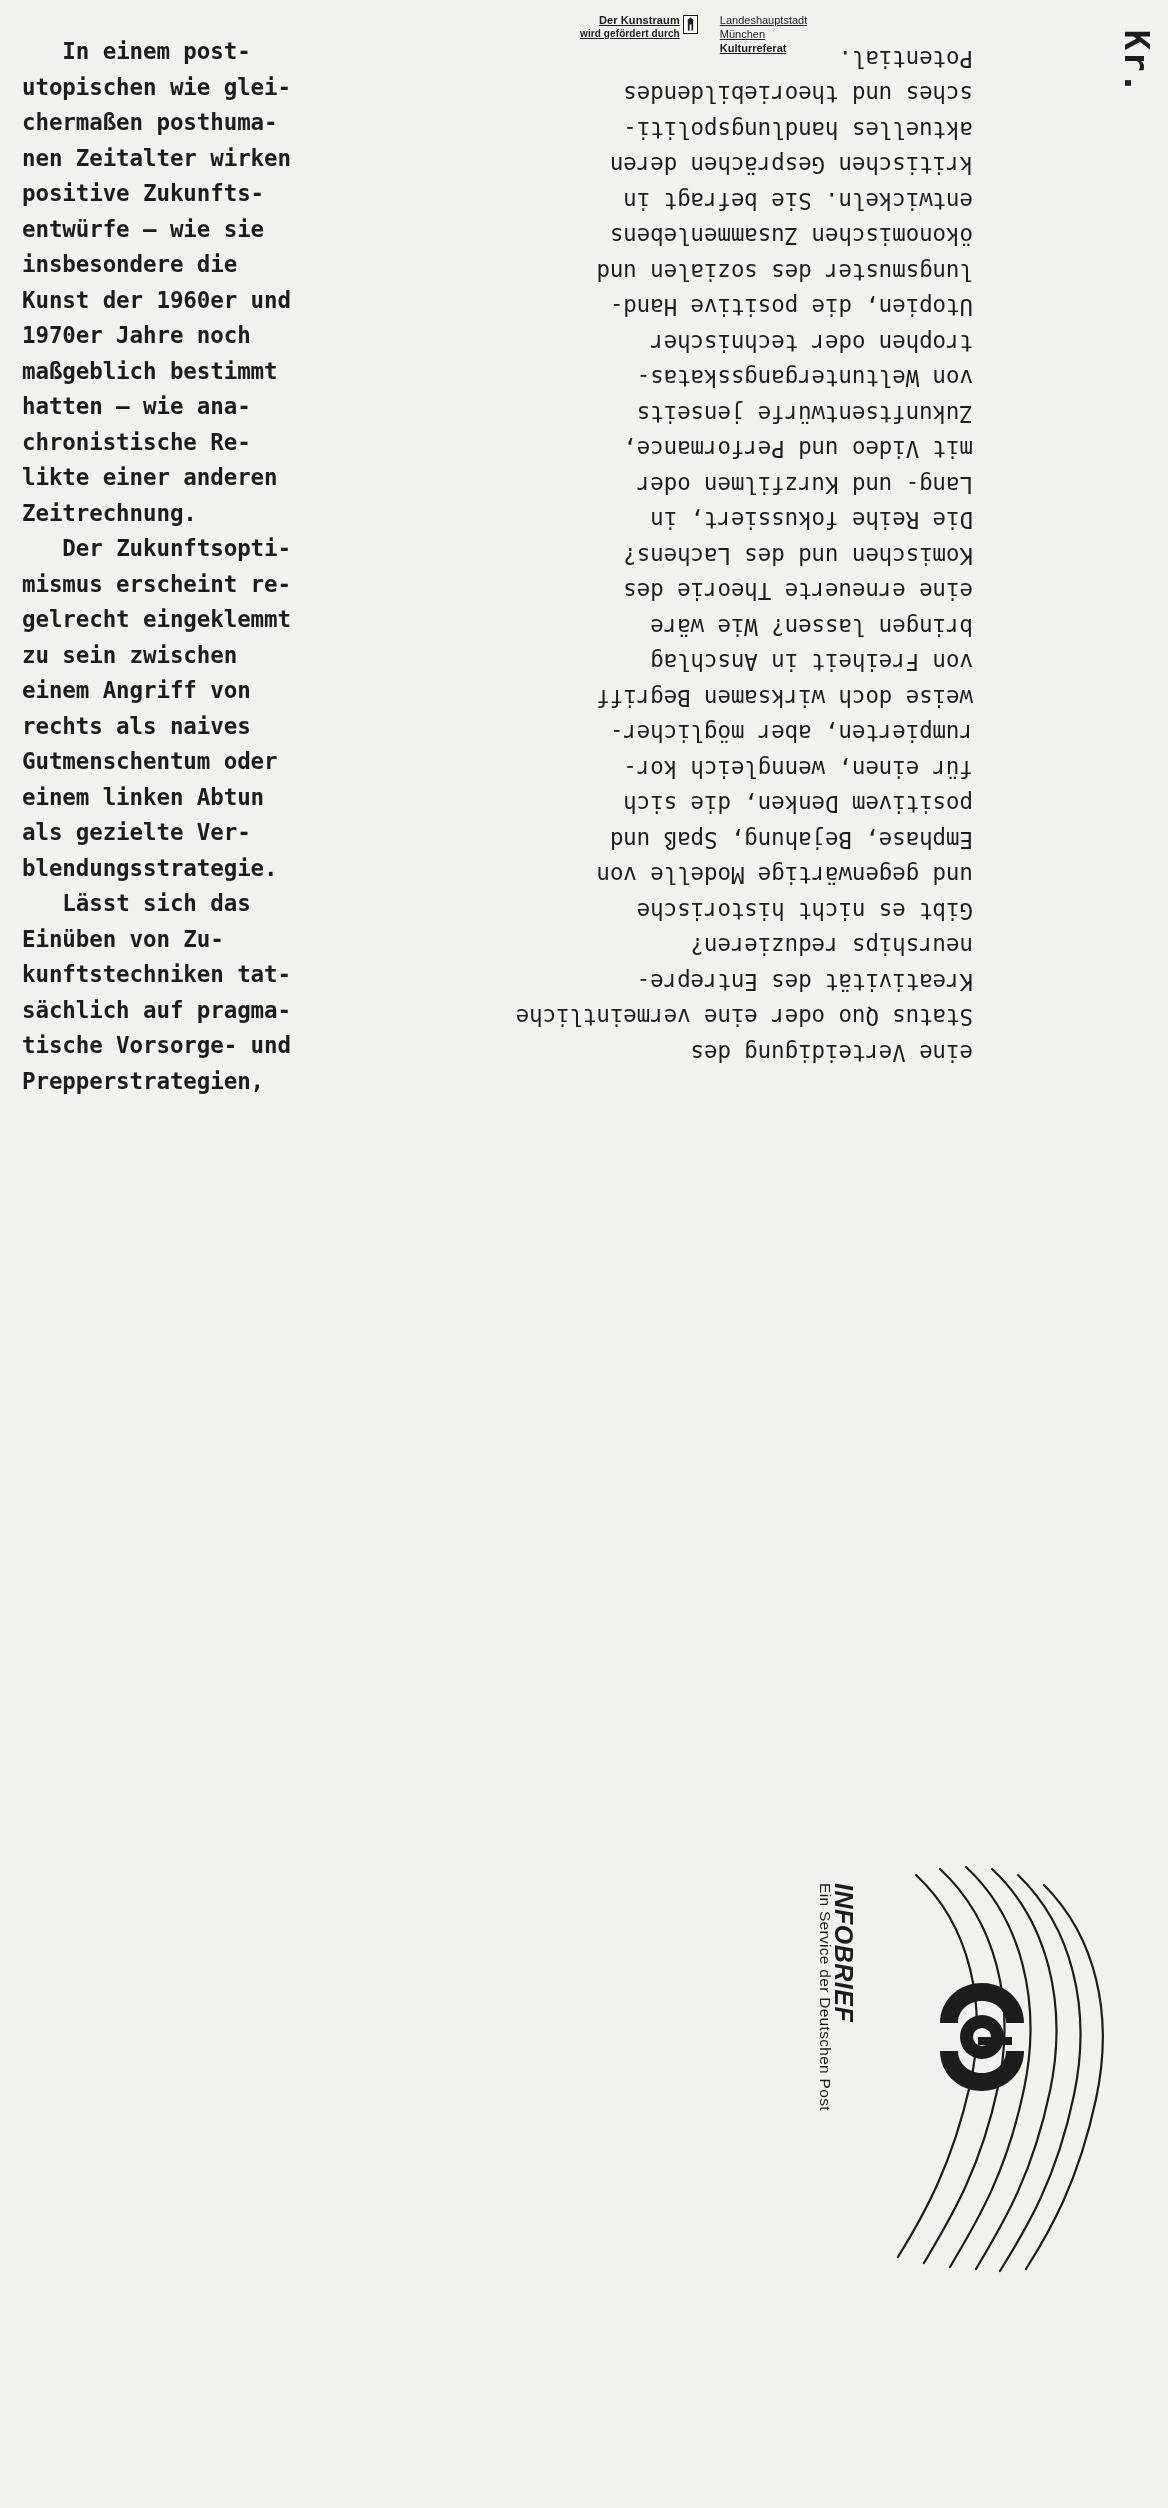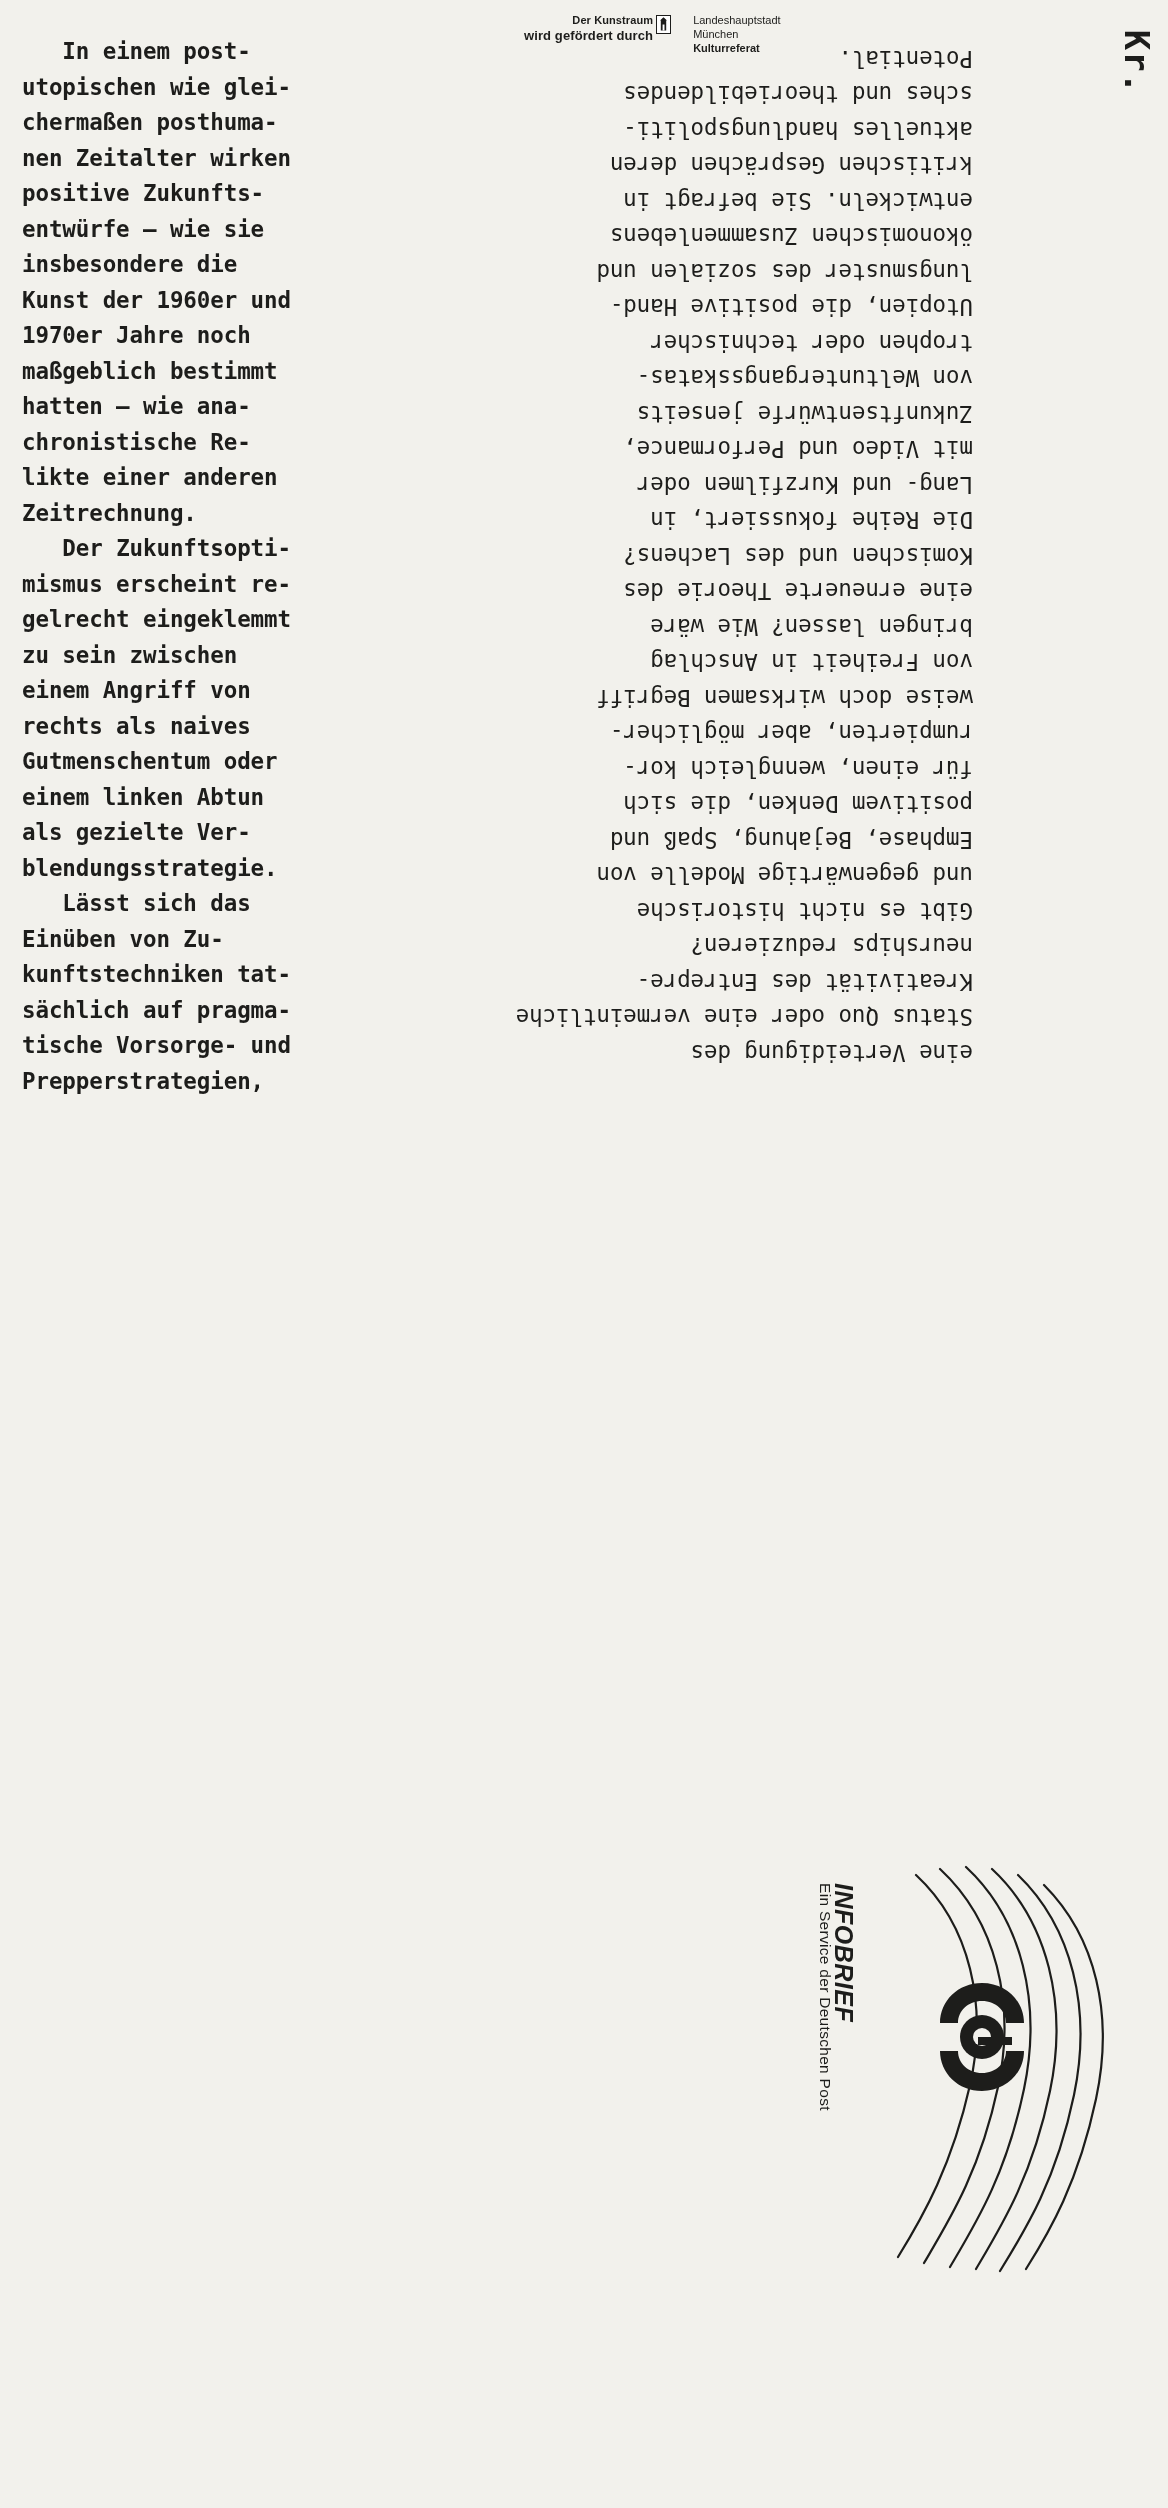--- a/index.html
+++ b/index.html
@@ -15,37 +15,38 @@
     background: #f2f1ec;
     font-family: "DejaVu Sans Mono", monospace;
     color: #1d1d1b;
     overflow: hidden;
   }
 
   
   .sponsor {
     position: absolute;
     top: 14px;
-    left: 524px;
+    left: 580px;
     display: flex;
     align-items: flex-start;
     gap: 3px;
     font-family: "Liberation Sans", sans-serif;
+    text-decoration: underline;
   }
   .sponsor-left {
     text-align: right;
     line-height: 1.25;
   }
   .sponsor-left .l1 {
     font-size: 11px;
     font-weight: 700;
     letter-spacing: 0.1px;
   }
   .sponsor-left .l2 {
-    font-size: 13px;
+    font-size: 10px;
     font-weight: 700;
     letter-spacing: 0.1px;
   }
   .sponsor-crest {
     width: 15px;
     height: 19px;
     margin-top: 1px;
     flex: 0 0 auto;
   }
   .sponsor-right {

